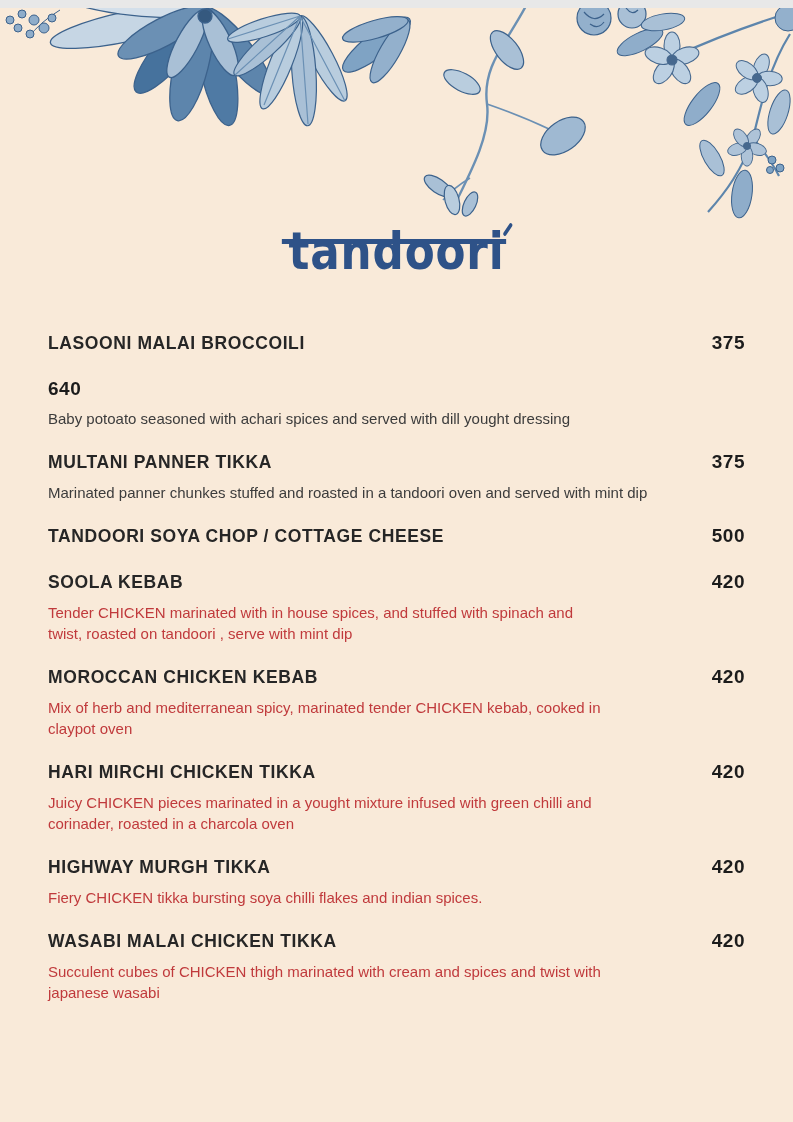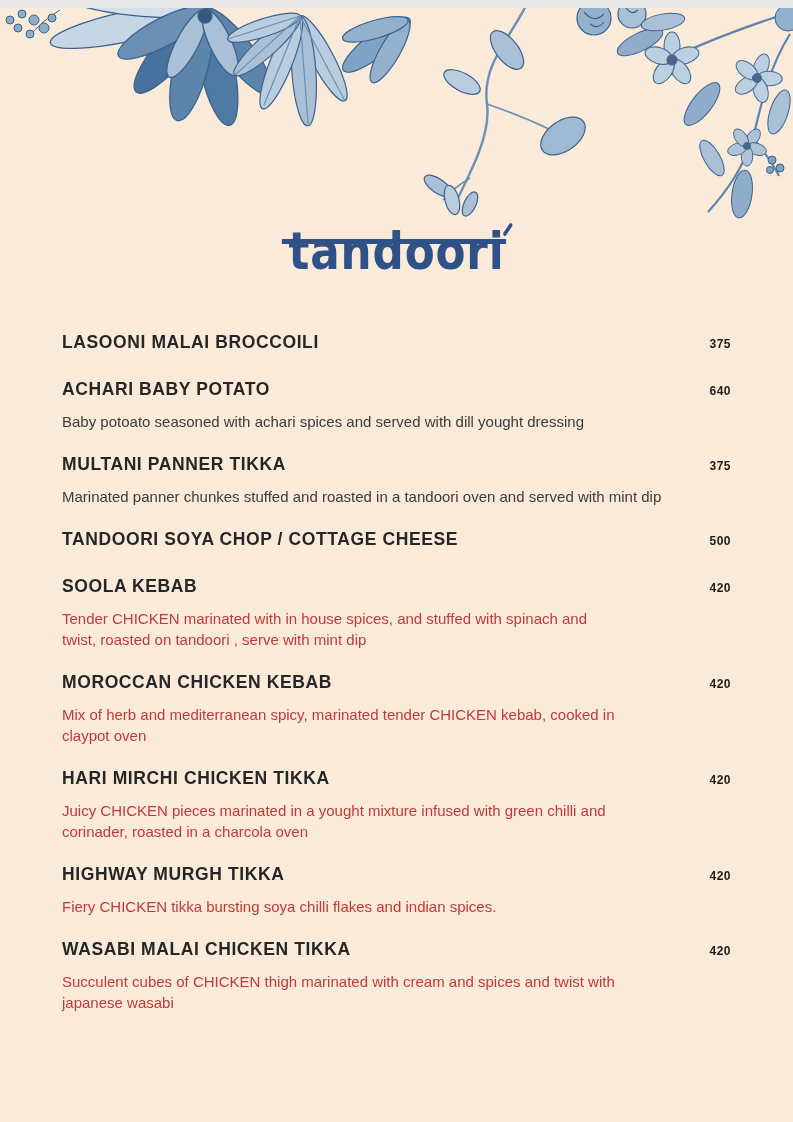--- a/index.html
+++ b/index.html
@@ -21,29 +21,29 @@
     position:relative;display:inline-block;
     font-family:"DejaVu Sans", sans-serif;
     font-weight:bold;font-size:52px;line-height:62px;
     color:#2e5288;letter-spacing:1px;
     transform:scaleX(0.84);
   }
   .shiro{position:absolute;left:-8px;right:-2px;top:19px;height:5px;background:#2e5288;}
   .tick{position:absolute;right:-6px;top:2px;width:4px;height:15px;background:#2e5288;transform:rotate(38deg);border-radius:2px;}
 
   
-  .menu{margin-top:46px;padding:0 62px;}
+  .menu{margin-top:46px;padding:0 48px;}
   .item{margin-bottom:20px;}
   .row{display:flex;justify-content:space-between;align-items:baseline;}
   .nm{
     font-size:17.5px;font-weight:bold;letter-spacing:.6px;
     color:#262626;line-height:25px;
   }
   .pr{
-    font-size:12px;font-weight:bold;color:#1c1c1c;line-height:25px;
+    font-size:19px;font-weight:bold;color:#1c1c1c;line-height:25px;
     letter-spacing:.5px;
   }
   .desc{
     margin:7px 0 0 0;
     font-size:15px;line-height:21px;color:#3c3c3c;
     max-width:660px;white-space:pre-line;
   }
   .desc[data-variant="chicken"]{color:#c03a3c;}
 </style>
 </head>
@@ -163,21 +163,20 @@
 
     <div class="item">
       <div class="row">
         <span class="nm">LASOONI MALAI BROCCOILI</span>
         <span class="pr">375</span>
       </div>
     </div>
 
     <div class="item">
       <div class="row">
-        <span class="nm">ACHARI BABY POTATO</span>
         <span class="pr">640</span>
       </div>
       <p class="desc" data-variant="veg">Baby potoato seasoned with achari spices and served with dill yought dressing</p>
     </div>
 
     <div class="item">
       <div class="row">
         <span class="nm">MULTANI PANNER TIKKA</span>
         <span class="pr">375</span>
       </div>

